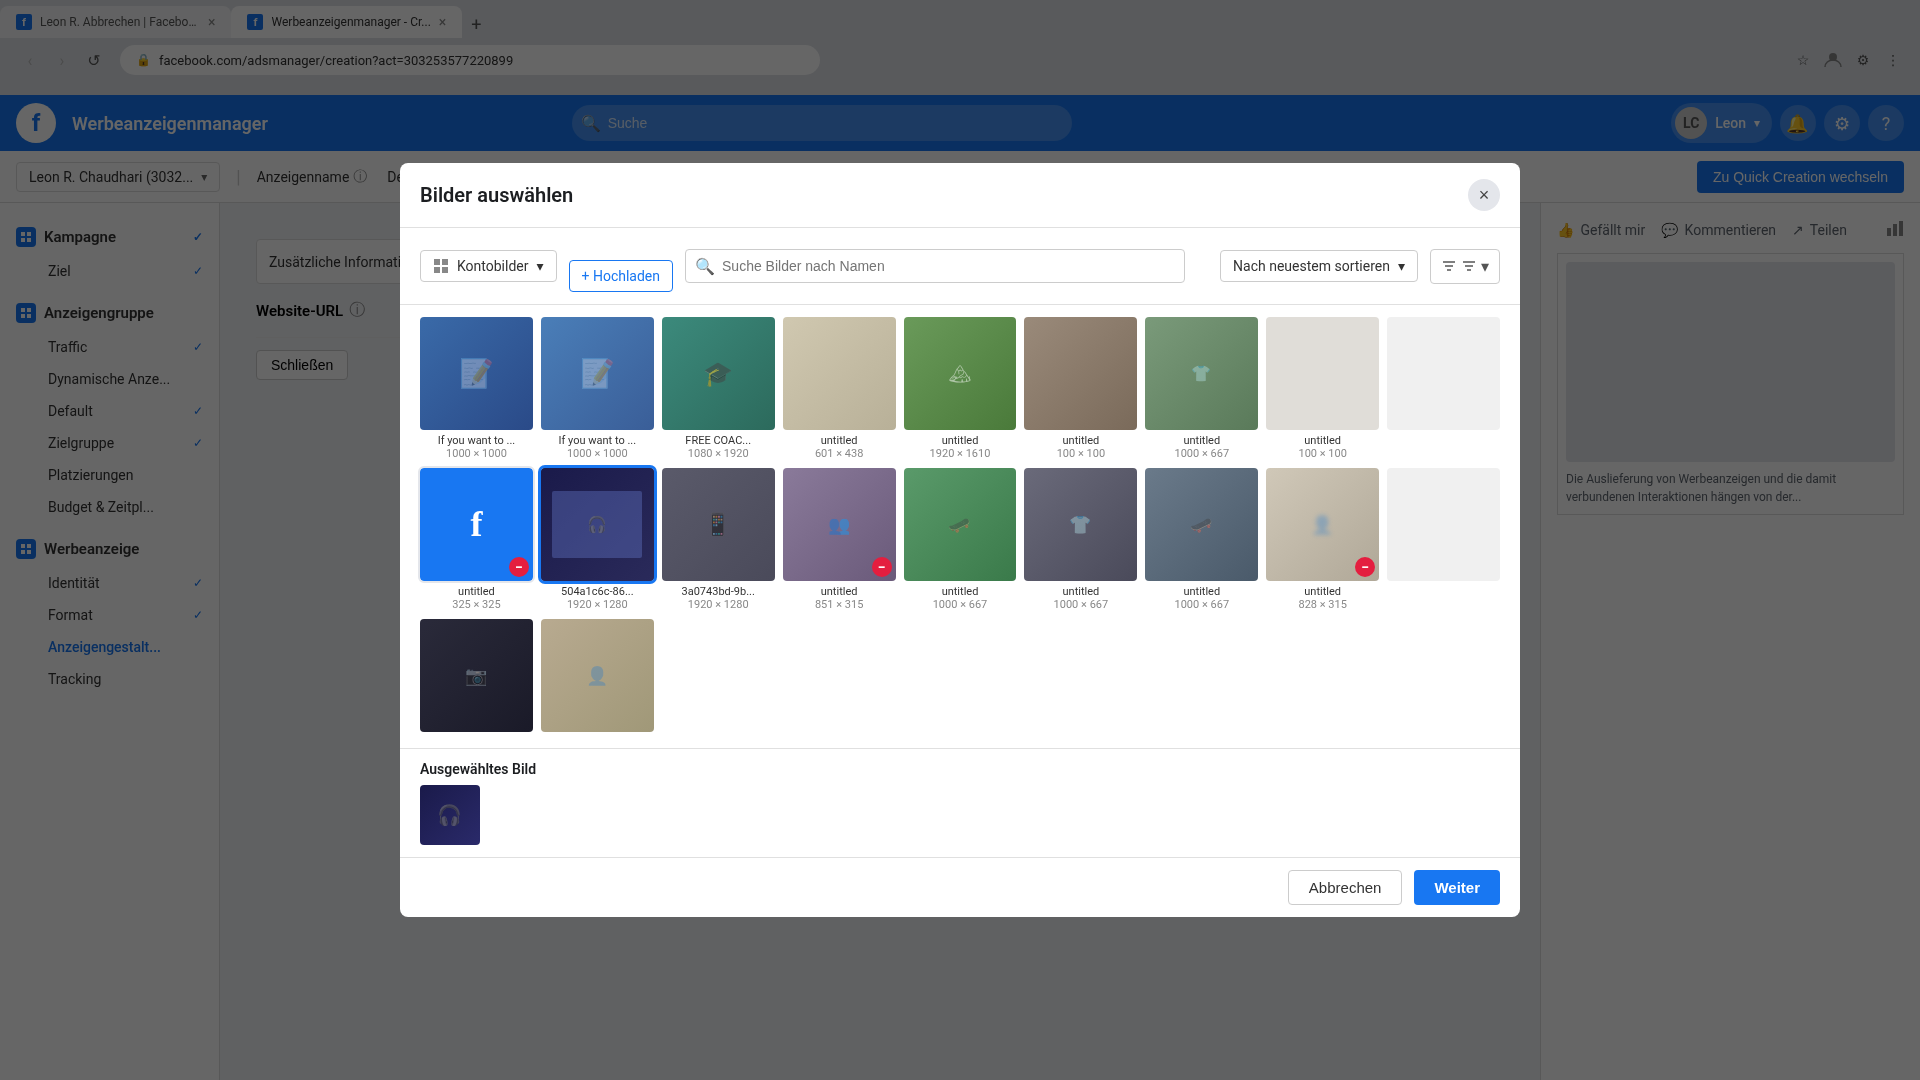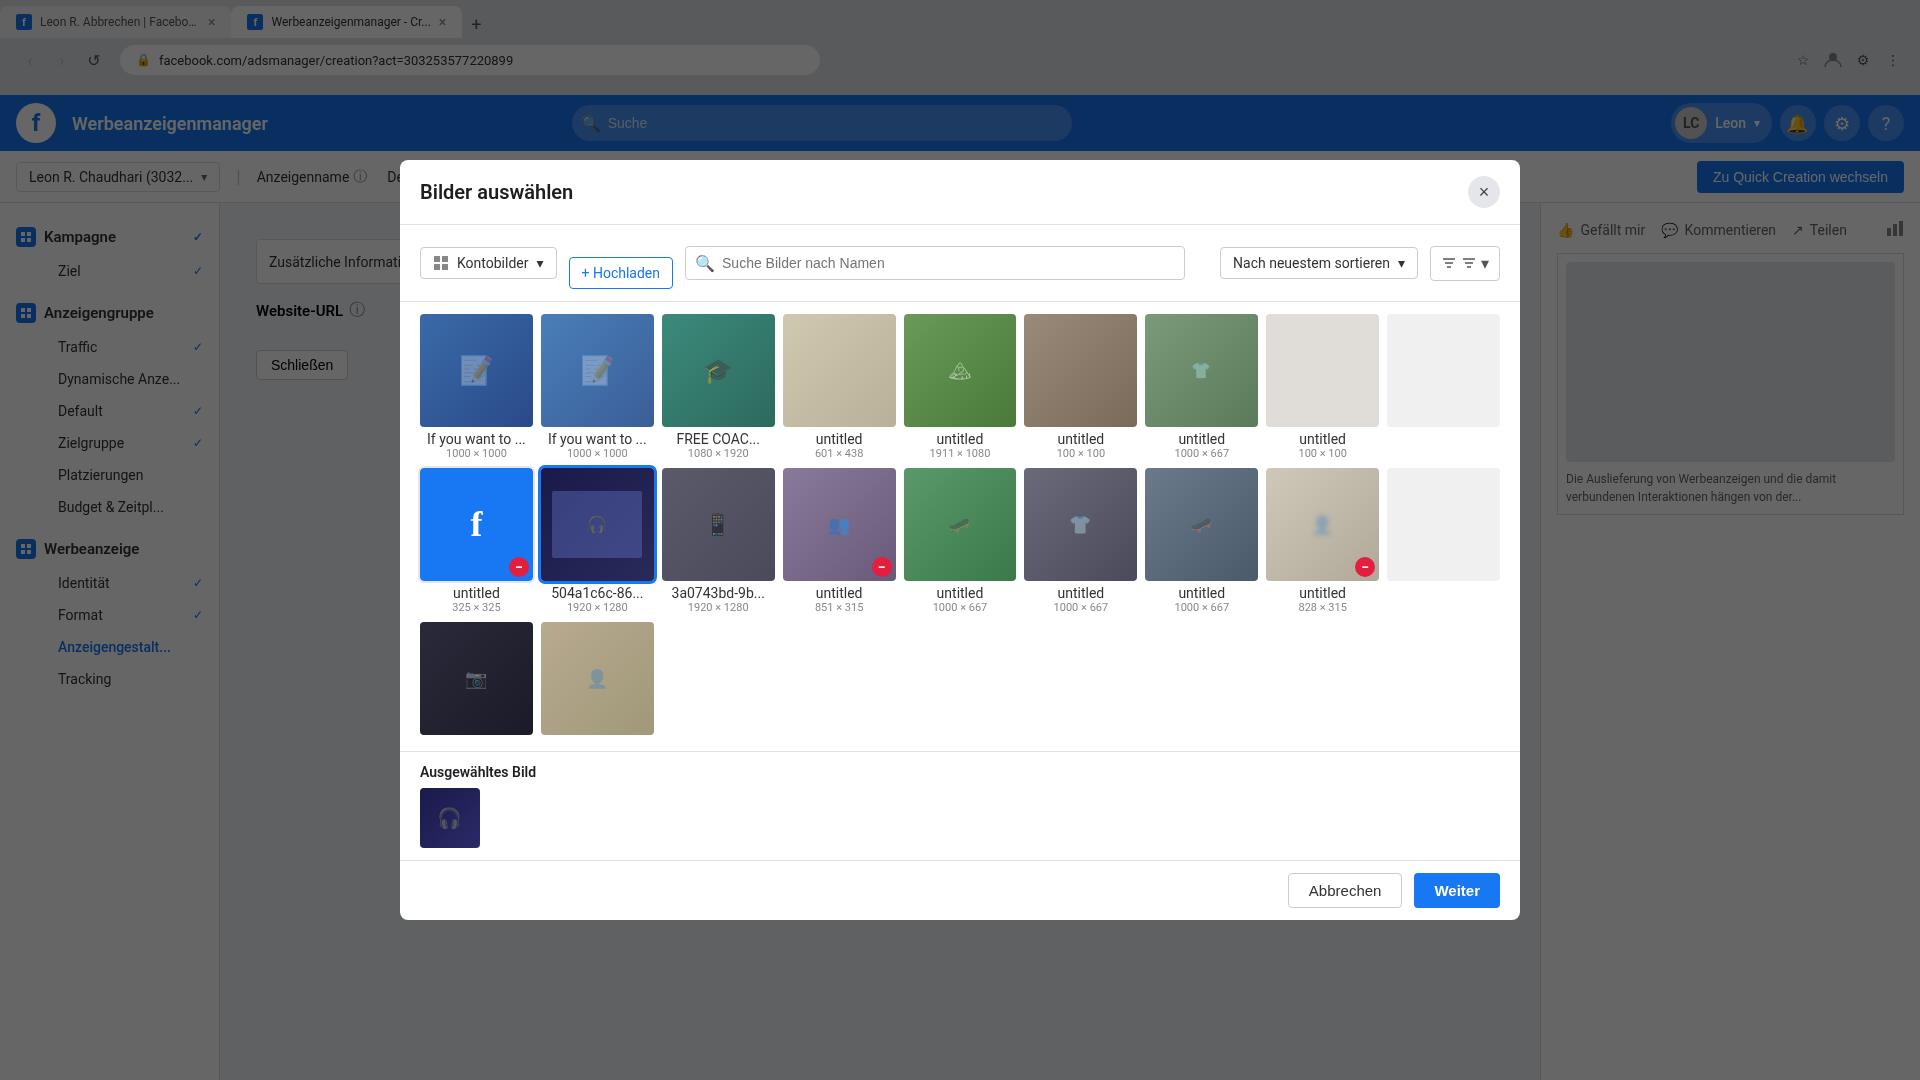--- a/index.html
+++ b/index.html
@@ -48,21 +48,21 @@
     .main-layout { display: flex; height: calc(1080px - 95px - 56px - 52px); }
 
     
     .sidebar { width: 220px; background: white; border-right: 1px solid #ddd; padding: 16px 0; overflow-y: auto; flex-shrink: 0; }
     .sidebar-section { margin-bottom: 8px; }
     .sidebar-item { display: flex; align-items: center; gap: 8px; padding: 8px 16px; cursor: pointer; font-size: 14px; color: #333; }
     .sidebar-item.active { color: #1877f2; font-weight: 500; }
     .sidebar-item .check { color: #1877f2; font-size: 12px; }
     .sidebar-item.parent { font-weight: 600; font-size: 15px; display: flex; align-items: center; gap: 8px; }
     .sidebar-item.parent .sb-icon { width: 20px; height: 20px; background: #1877f2; border-radius: 4px; display: flex; align-items: center; justify-content: center; color: white; font-size: 12px; }
-    .sidebar-sub { padding-left: 42px; }
+    .sidebar-sub { padding-left: 32px; }
 
     
     .content-area { flex: 1; overflow-y: auto; padding: 20px; position: relative; }
 
     
     .modal-overlay { position: fixed; top: 0; left: 0; width: 1920px; height: 1080px; background: rgba(0,0,0,0.6); z-index: 100; display: flex; align-items: center; justify-content: center; }
     .modal { background: white; border-radius: 8px; width: 1120px; max-height: 760px; display: flex; flex-direction: column; position: relative; }
     .modal-header { padding: 16px 20px; border-bottom: 1px solid #e0e0e0; display: flex; align-items: center; justify-content: space-between; flex-shrink: 0; }
     .modal-title { font-size: 20px; font-weight: 600; color: #1c1e21; text-align: center; }
     .modal-close { width: 32px; height: 32px; border-radius: 50%; background: #e4e6eb; display: flex; align-items: center; justify-content: center; cursor: pointer; font-size: 18px; color: #444; border: none; }
@@ -77,21 +77,21 @@
     .sort-btn { display: flex; align-items: center; gap: 8px; border: 1px solid #ccc; border-radius: 4px; padding: 7px 12px; cursor: pointer; font-size: 14px; color: #333; background: white; margin-left: auto; }
     .filter-btn { border: 1px solid #ccc; border-radius: 4px; padding: 7px 10px; cursor: pointer; background: white; color: #555; display: flex; align-items: center; gap: 4px; }
 
     
     .modal-grid-area { flex: 1; overflow-y: auto; padding: 12px 20px; }
     .img-grid { display: grid; grid-template-columns: repeat(9, 1fr); gap: 8px; }
     .img-cell { display: flex; flex-direction: column; align-items: center; cursor: pointer; }
     .img-thumb { width: 100%; aspect-ratio: 1; border-radius: 4px; overflow: hidden; position: relative; background: #e4e6eb; }
     .img-thumb.selected { outline: 3px solid #1877f2; }
     .img-thumb .remove-badge { position: absolute; bottom: 4px; right: 4px; width: 20px; height: 20px; background: #e41e3f; border-radius: 50%; display: flex; align-items: center; justify-content: center; color: white; font-size: 14px; font-weight: bold; }
-    .img-name { font-size: 14px; color: #333; margin-top: 4px; text-align: center; white-space: nowrap; overflow: hidden; text-overflow: ellipsis; width: 100%; }
+    .img-name { font-size: 11px; color: #333; margin-top: 4px; text-align: center; white-space: nowrap; overflow: hidden; text-overflow: ellipsis; width: 100%; }
     .img-dims { font-size: 11px; color: #888; text-align: center; }
 
     
     .modal-selected { padding: 12px 20px; border-top: 1px solid #e0e0e0; flex-shrink: 0; }
     .selected-label { font-size: 14px; font-weight: 600; color: #1c1e21; margin-bottom: 8px; }
     .selected-thumb { width: 60px; height: 60px; border-radius: 4px; overflow: hidden; background: #e4e6eb; }
     .selected-thumb-img { width: 100%; height: 100%; object-fit: cover; background: #4a90d9; display: flex; align-items: center; justify-content: center; }
 
     
     .modal-footer { padding: 12px 20px; border-top: 1px solid #e0e0e0; display: flex; justify-content: flex-end; gap: 12px; flex-shrink: 0; }
@@ -414,21 +414,21 @@
           <div class="img-dims">601 × 438</div>
         </div>
 
         <div class="img-cell">
           <div class="img-thumb">
             <div style="width:100%;height:100%;background:linear-gradient(135deg,#6a9a5a,#4a7a3a);display:flex;align-items:center;justify-content:center;">
               <div style="font-size:18px;color:rgba(255,255,255,0.5);">🏔</div>
             </div>
           </div>
           <div class="img-name">untitled</div>
-          <div class="img-dims">1911 × 1080</div>
+          <div class="img-dims">1920 × 1610</div>
         </div>
 
         <div class="img-cell">
           <div class="img-thumb">
             <div style="width:100%;height:100%;background:linear-gradient(135deg,#9a8a7a,#7a6a5a);"></div>
           </div>
           <div class="img-name">untitled</div>
           <div class="img-dims">100 × 100</div>
         </div>
 

